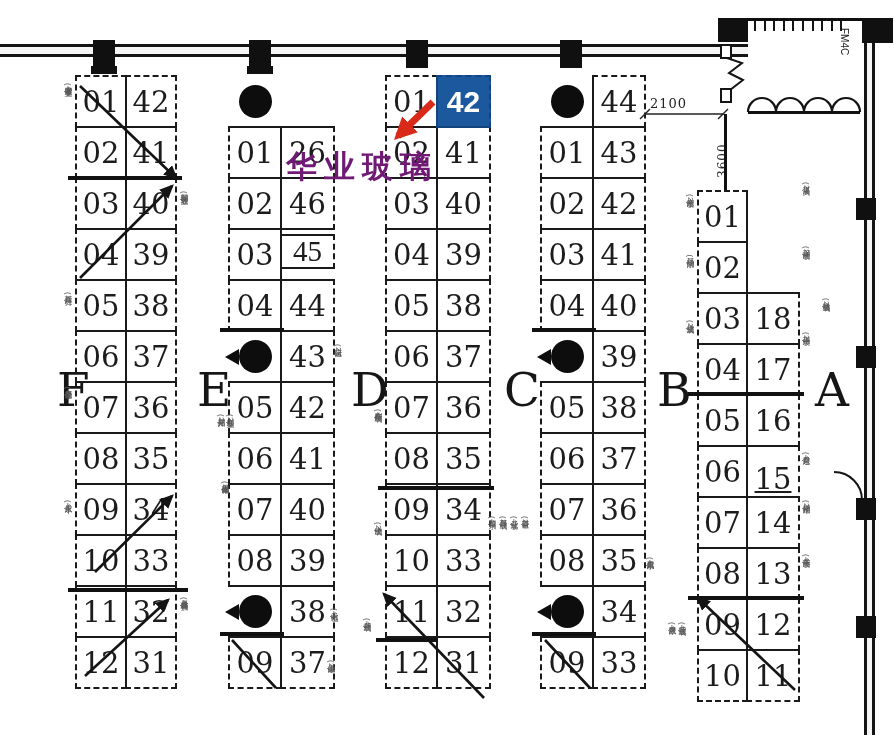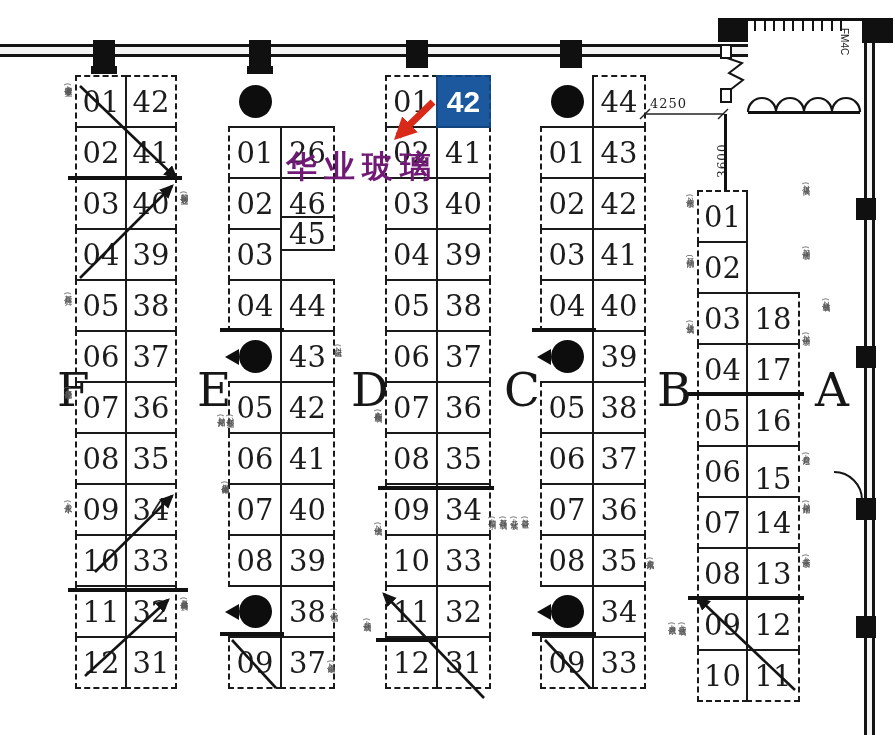--- a/index.html
+++ b/index.html
@@ -40,21 +40,21 @@
 </head>
 <body>
 
 <div id="plan">
 
   <div class="topwall"></div>
   <div class="rightwall"></div>
   <div id="walls"></div>
 
   <div class="company" style="color: #701a75;">华业玻璃</div>
-  <div class="dim4250">4250</div>
+  <div class="dim4250">2100</div>
   <div class="dim3600">3600</div>
   <div class="fm4c">FM4C</div>
 <div class="cell L T" style="left: 75px; top: 75px; width: 52px; height: 53px;">01</div>
     <div class="cell R T" style="left: 125px; top: 75px; width: 52px; height: 53px;">42</div>
     <div class="cell L" style="left: 75px; top: 126px; width: 52px; height: 53px;">02</div>
     <div class="cell R" style="left: 125px; top: 126px; width: 52px; height: 53px;">41</div>
     <div class="cell L" style="left: 75px; top: 177px; width: 52px; height: 53px;">03</div>
     <div class="cell R" style="left: 125px; top: 177px; width: 52px; height: 53px;">40</div>
     <div class="cell L" style="left: 75px; top: 228px; width: 52px; height: 53px;">04</div>
     <div class="cell R" style="left: 125px; top: 228px; width: 52px; height: 53px;">39</div>
@@ -73,21 +73,21 @@
     <div class="cell L" style="left: 75px; top: 585px; width: 52px; height: 53px;">11</div>
     <div class="cell R" style="left: 125px; top: 585px; width: 52px; height: 53px;">32</div>
     <div class="cell L B" style="left: 75px; top: 636px; width: 52px; height: 53px;">12</div>
     <div class="cell R B" style="left: 125px; top: 636px; width: 52px; height: 53px;">31</div>
     <div class="pillar" style="left: 238.5px; top: 85px;"></div>
     <div class="cell L" style="left: 228px; top: 126px; width: 54px; height: 53px;">01</div>
     <div class="cell R" style="left: 280px; top: 126px; width: 55px; height: 53px;">26</div>
     <div class="cell L" style="left: 228px; top: 177px; width: 54px; height: 53px;">02</div>
     <div class="cell R" style="left: 280px; top: 177px; width: 55px; height: 53px;">46</div>
     <div class="cell L" style="left: 228px; top: 228px; width: 54px; height: 53px;">03</div>
-    <div class="cell R" style="left: 280px; top: 216px; width: 55px; height: 35px;">45</div>
+    <div class="cell R" style="left: 280px; top: 234px; width: 55px; height: 35px; font-family: Liberation Serif, serif;">45</div>
     <div class="cell L" style="left: 228px; top: 279px; width: 54px; height: 53px;">04</div>
     <div class="cell R" style="left: 280px; top: 279px; width: 55px; height: 53px;">44</div>
     <div class="pillar" style="left: 238.5px; top: 340px;"></div>
     <div class="notch" style="left: 225px; top: 348.5px;"></div>
     <div class="cell R" style="left: 280px; top: 330px; width: 55px; height: 53px;">43</div>
     <div class="cell L" style="left: 228px; top: 381px; width: 54px; height: 53px;">05</div>
     <div class="cell R" style="left: 280px; top: 381px; width: 55px; height: 53px;">42</div>
     <div class="cell L" style="left: 228px; top: 432px; width: 54px; height: 53px;">06</div>
     <div class="cell R" style="left: 280px; top: 432px; width: 55px; height: 53px;">41</div>
     <div class="cell L" style="left: 228px; top: 483px; width: 54px; height: 53px;">07</div>
@@ -151,21 +151,21 @@
     <div class="cell R B" style="left: 592px; top: 636px; width: 54px; height: 53px;">33</div>
     <div class="cell L T" style="left: 697px; top: 190px; width: 51px; height: 53px;">01</div>
     <div class="cell L" style="left: 697px; top: 241px; width: 51px; height: 53px;">02</div>
     <div class="cell L" style="left: 697px; top: 292px; width: 51px; height: 53px;">03</div>
     <div class="cell R" style="left: 746px; top: 292px; width: 54px; height: 53px;">18</div>
     <div class="cell L" style="left: 697px; top: 343px; width: 51px; height: 53px;">04</div>
     <div class="cell R" style="left: 746px; top: 343px; width: 54px; height: 53px;">17</div>
     <div class="cell L" style="left: 697px; top: 394px; width: 51px; height: 53px;">05</div>
     <div class="cell R" style="left: 746px; top: 394px; width: 54px; height: 53px;">16</div>
     <div class="cell L" style="left: 697px; top: 445px; width: 51px; height: 53px;">06</div>
-    <div class="cell R" style="left: 746px; top: 445px; width: 54px; height: 68px;">15</div>
+    <div class="cell R" style="left: 746px; top: 445px; width: 54px; height: 68px; text-decoration: underline;">15</div>
     <div class="cell L" style="left: 697px; top: 496px; width: 51px; height: 53px;">07</div>
     <div class="cell R" style="left: 746px; top: 496px; width: 54px; height: 53px;">14</div>
     <div class="cell L" style="left: 697px; top: 547px; width: 51px; height: 53px;">08</div>
     <div class="cell R" style="left: 746px; top: 547px; width: 54px; height: 53px;">13</div>
     <div class="cell L" style="left: 697px; top: 598px; width: 51px; height: 53px;">09</div>
     <div class="cell R" style="left: 746px; top: 598px; width: 54px; height: 53px;">12</div>
     <div class="cell L B" style="left: 697px; top: 649px; width: 51px; height: 53px;">10</div>
     <div class="cell R B" style="left: 746px; top: 649px; width: 54px; height: 53px;">11</div>
     <div class="bar" style="left: 68px; top: 176px; width: 114px; height: 4px; z-index: 3;"></div>
     <div class="bar" style="left: 68px; top: 588px; width: 120px; height: 4px; z-index: 3;"></div>

